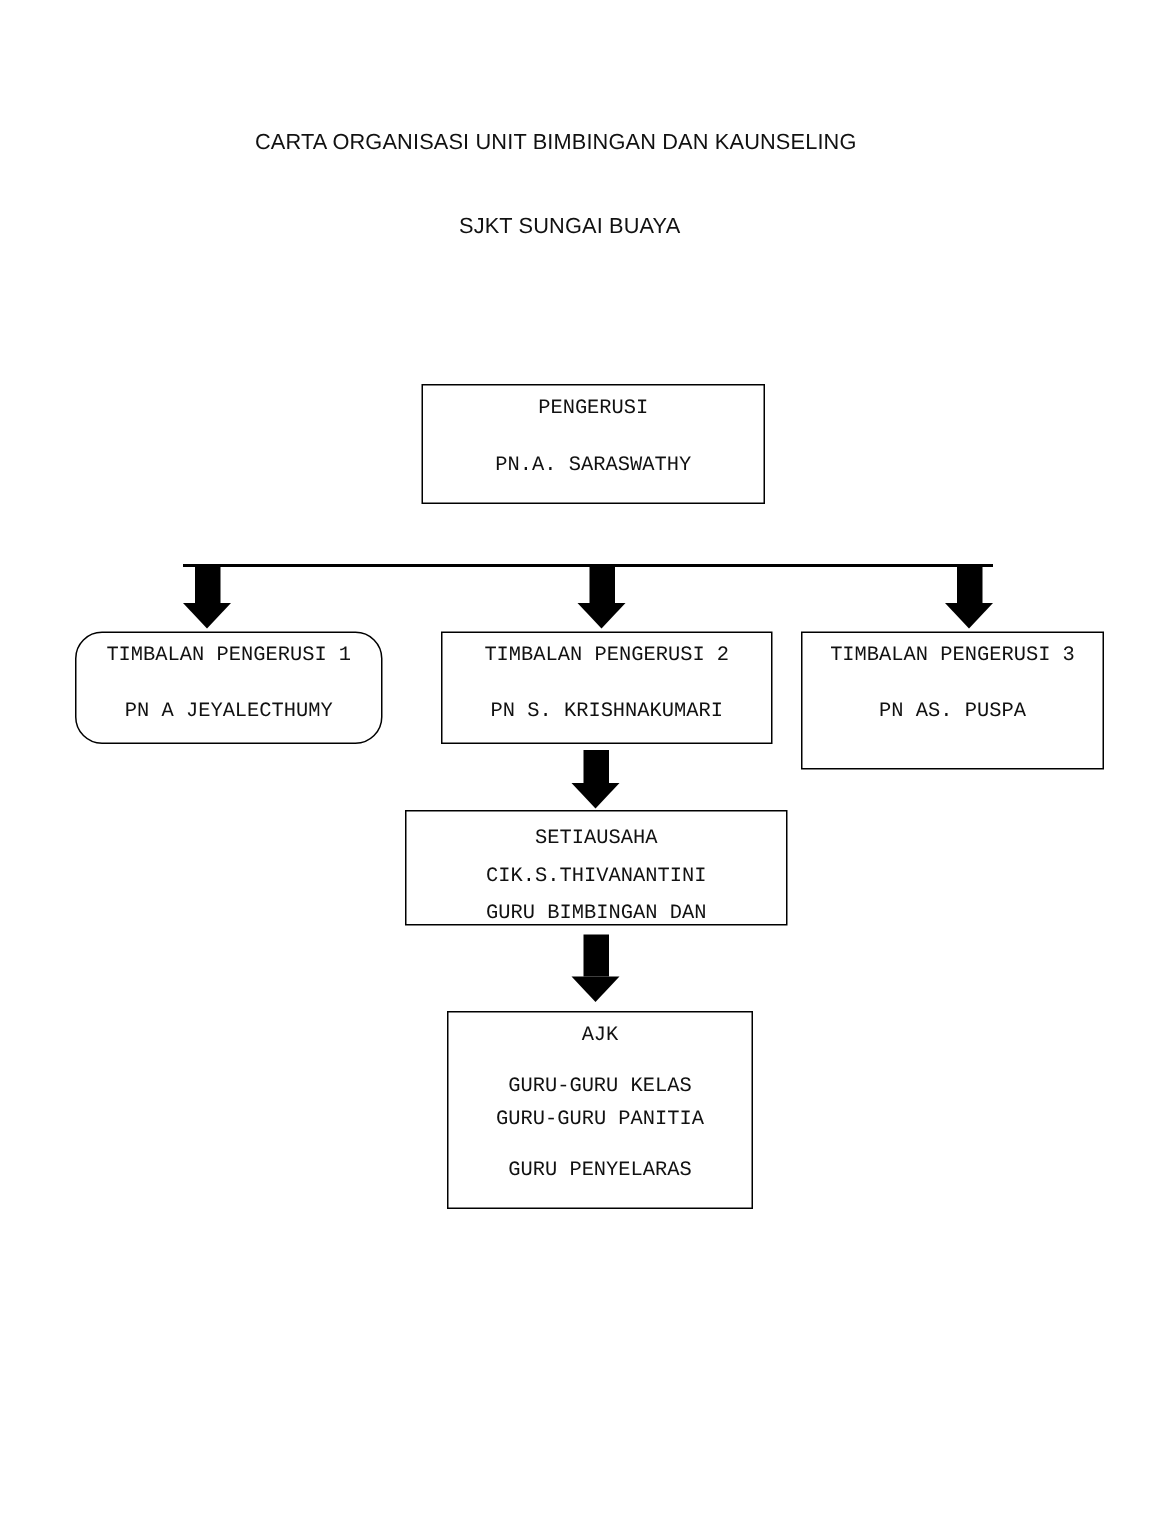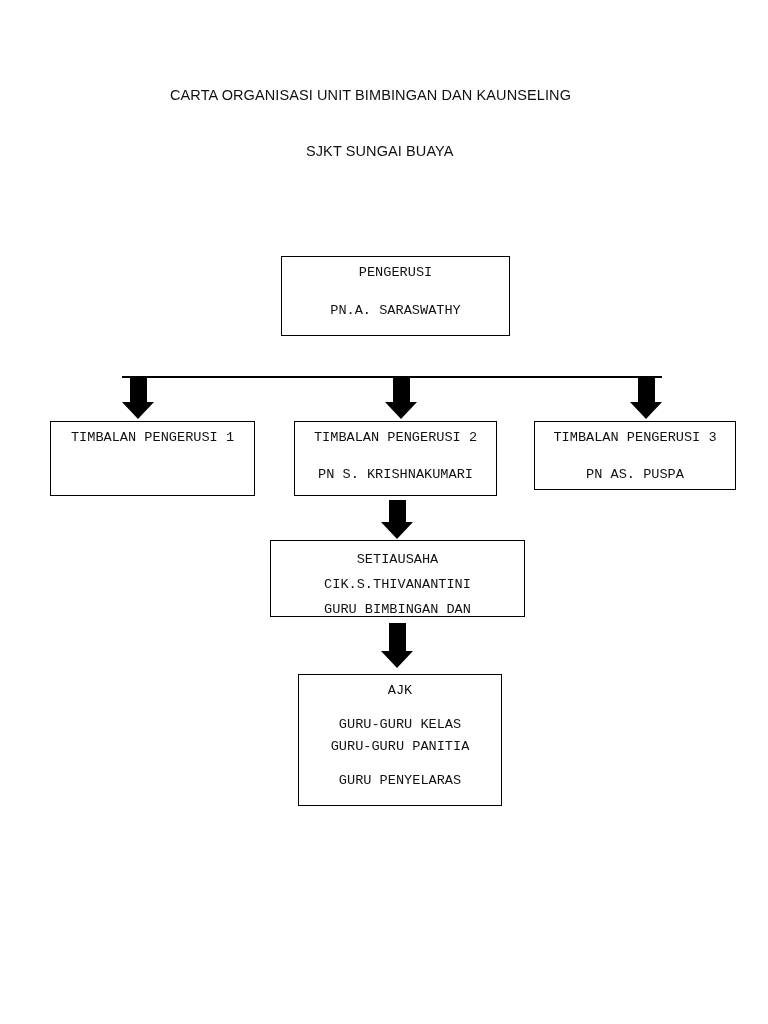--- a/index.html
+++ b/index.html
@@ -54,29 +54,30 @@
     width: 229px; height: 80px;
     padding-top: 8px;
   }
   #box-pengerusi .spacer { height: 22px; }
 
   
   #box-timbalan-1 {
     left: 50px; top: 421px;
     width: 205px; height: 75px;
     padding-top: 8px;
+    border-radius: 18px;
   }
   #box-timbalan-2 {
     left: 294px; top: 421px;
-    width: 203px; height: 75px;
+    width: 221px; height: 75px;
     padding-top: 8px;
   }
   #box-timbalan-3 {
     left: 534px; top: 421px;
-    width: 202px; height: 69px;
+    width: 202px; height: 92px;
     padding-top: 8px;
   }
   .node.deputy .spacer { height: 21px; }
 
   
   #box-setiausaha {
     left: 270px; top: 540px;
     width: 255px; height: 77px;
     padding-top: 6px;
   }
@@ -160,20 +161,21 @@
     <div class="head"></div>
   </div>
   <div class="arrow" id="arrow-to-timbalan-3">
     <div class="stem"></div>
     <div class="head"></div>
   </div>
 
   <div class="node deputy" id="box-timbalan-1">
     <div class="line">TIMBALAN PENGERUSI 1</div>
     <div class="spacer"></div>
+    <div class="line">PN A JEYALECTHUMY</div>
   </div>
 
   <div class="node deputy" id="box-timbalan-2">
     <div class="line">TIMBALAN PENGERUSI 2</div>
     <div class="spacer"></div>
     <div class="line">PN S. KRISHNAKUMARI</div>
   </div>
 
   <div class="node deputy" id="box-timbalan-3">
     <div class="line">TIMBALAN PENGERUSI 3</div>

